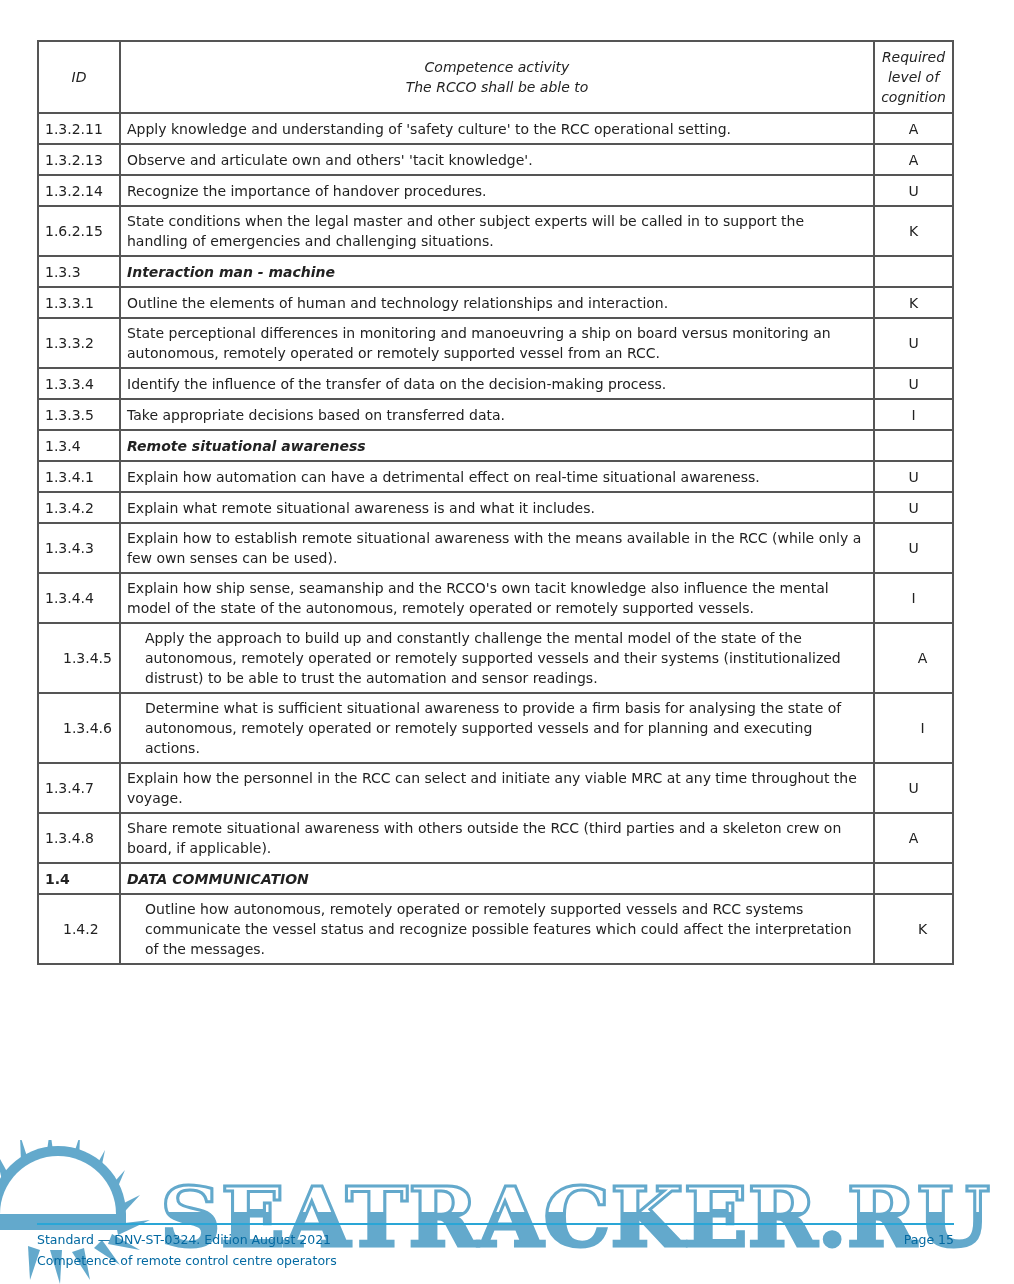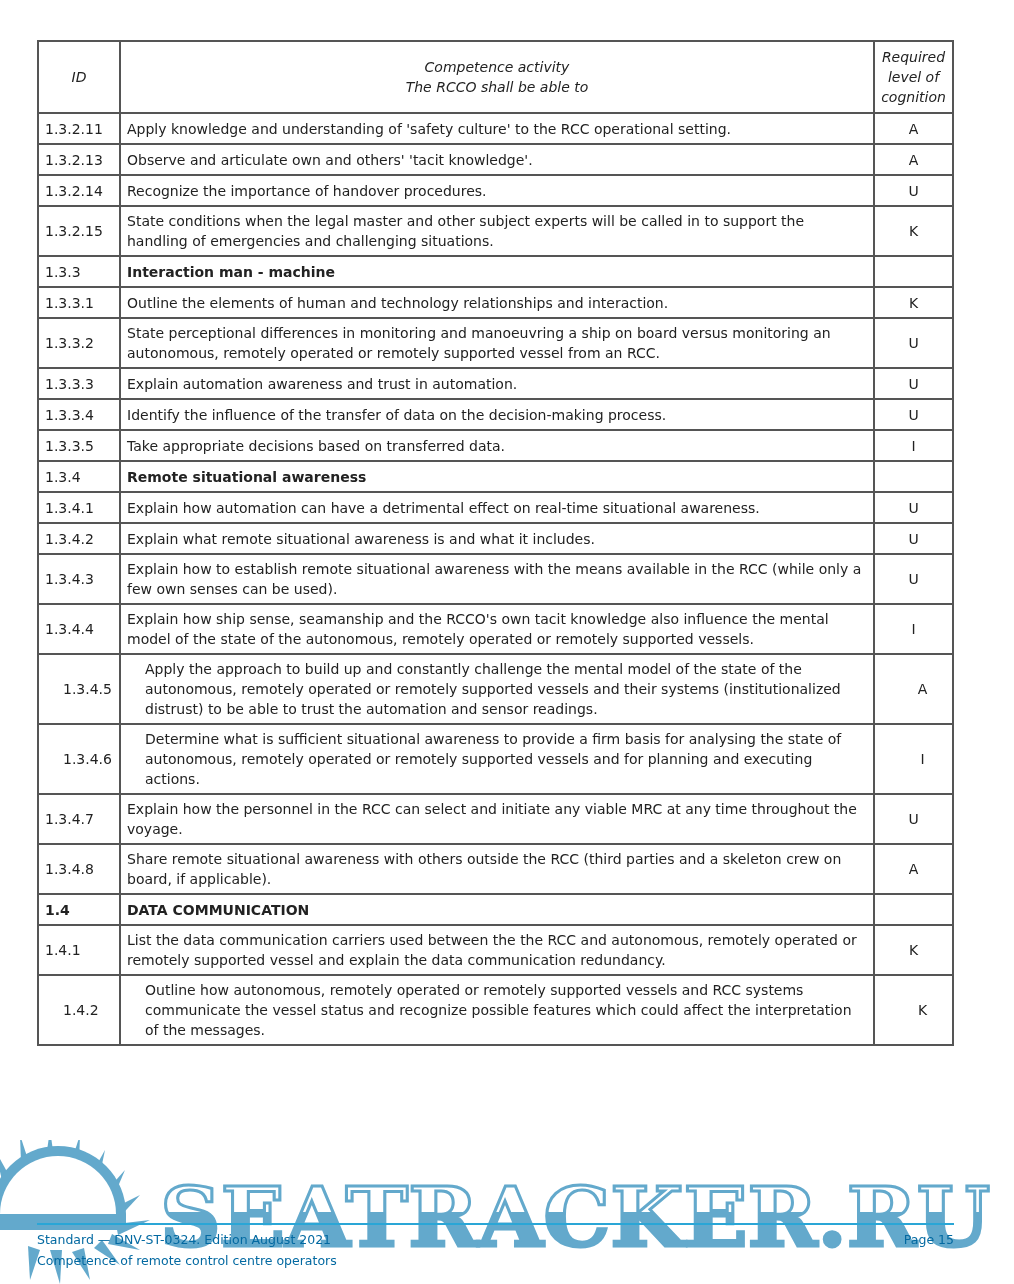--- a/index.html
+++ b/index.html
@@ -7,21 +7,21 @@
   table.comp{position:absolute;left:37px;top:40px;width:917px;border-collapse:collapse;font-size:14px;}
   table.comp td, table.comp th{border:2px solid #555;padding:0 6px;vertical-align:middle;line-height:20px;}
   table.comp th{font-weight:normal;font-style:italic;text-align:center;height:70px;padding:0;}
   col.c-id{width:82px;}
   col.c-lvl{width:79px;}
   td.id{white-space:nowrap;}
   td.lvl{text-align:center;}
   tr.single td{height:29px;}
   tr.double td{height:48px;}
   tr.triple td{height:68px;padding-left:24px;}
-  tr.section td.act{font-weight:bold;}
+  tr.section td.act{font-weight:bold;font-style:italic;}
   tr.major td{font-weight:bold;border-radius:15px;}
   .watermark{position:absolute;left:0;top:1140px;width:1014px;height:144px;}
   .footer-line{position:absolute;left:37px;top:1223px;width:917px;height:2px;background:#2aa6d6;}
   .footer{position:absolute;font-size:12.5px;color:#0369a1;}
   .f1{left:37px;top:1232px;}
   .f2{left:37px;top:1253px;}
   .f3{right:60px;top:1232px;text-align:right;}
 </style>
 </head>
 <body>
@@ -56,42 +56,37 @@
         <td class="id">1.3.2.13</td>
         <td class="act">Observe and articulate own and others' 'tacit knowledge'.</td>
         <td class="lvl">A</td>
       </tr>
     <tr class="single">
         <td class="id">1.3.2.14</td>
         <td class="act">Recognize the importance of handover procedures.</td>
         <td class="lvl">U</td>
       </tr>
     <tr class="double">
-        <td class="id">1.3.2.15</td>
+        <td class="id">1.6.2.15</td>
         <td class="act">State conditions when the legal master and other subject experts will be called in to support the handling of emergencies and challenging situations.</td>
         <td class="lvl">K</td>
       </tr>
     <tr class="single section">
         <td class="id">1.3.3</td>
         <td class="act">Interaction man - machine</td>
         <td class="lvl"></td>
       </tr>
     <tr class="single">
         <td class="id">1.3.3.1</td>
         <td class="act">Outline the elements of human and technology relationships and interaction.</td>
         <td class="lvl">K</td>
       </tr>
     <tr class="double">
         <td class="id">1.3.3.2</td>
         <td class="act">State perceptional differences in monitoring and manoeuvring a ship on board versus monitoring an autonomous, remotely operated or remotely supported vessel from an RCC.</td>
-        <td class="lvl">U</td>
-      </tr>
-    <tr class="single">
-        <td class="id">1.3.3.3</td>
-        <td class="act">Explain automation awareness and trust in automation.</td>
         <td class="lvl">U</td>
       </tr>
     <tr class="single">
         <td class="id">1.3.3.4</td>
         <td class="act">Identify the influence of the transfer of data on the decision-making process.</td>
         <td class="lvl">U</td>
       </tr>
     <tr class="single">
         <td class="id">1.3.3.5</td>
         <td class="act">Take appropriate decisions based on transferred data.</td>
@@ -140,25 +135,20 @@
     <tr class="double">
         <td class="id">1.3.4.8</td>
         <td class="act">Share remote situational awareness with others outside the RCC (third parties and a skeleton crew on board, if applicable).</td>
         <td class="lvl">A</td>
       </tr>
     <tr class="single section major">
         <td class="id">1.4</td>
         <td class="act">DATA COMMUNICATION</td>
         <td class="lvl"></td>
       </tr>
-    <tr class="double">
-        <td class="id">1.4.1</td>
-        <td class="act">List the data communication carriers used between the the RCC and autonomous, remotely operated or remotely supported vessel and explain the data communication redundancy.</td>
-        <td class="lvl">K</td>
-      </tr>
     <tr class="triple">
         <td class="id">1.4.2</td>
         <td class="act">Outline how autonomous, remotely operated or remotely supported vessels and RCC systems communicate the vessel status and recognize possible features which could affect the interpretation of the messages.</td>
         <td class="lvl">K</td>
       </tr>
   </tbody>
 </table>
 
 <svg class="watermark" viewBox="0 0 1014 144" xmlns="http://www.w3.org/2000/svg">
   <g>

